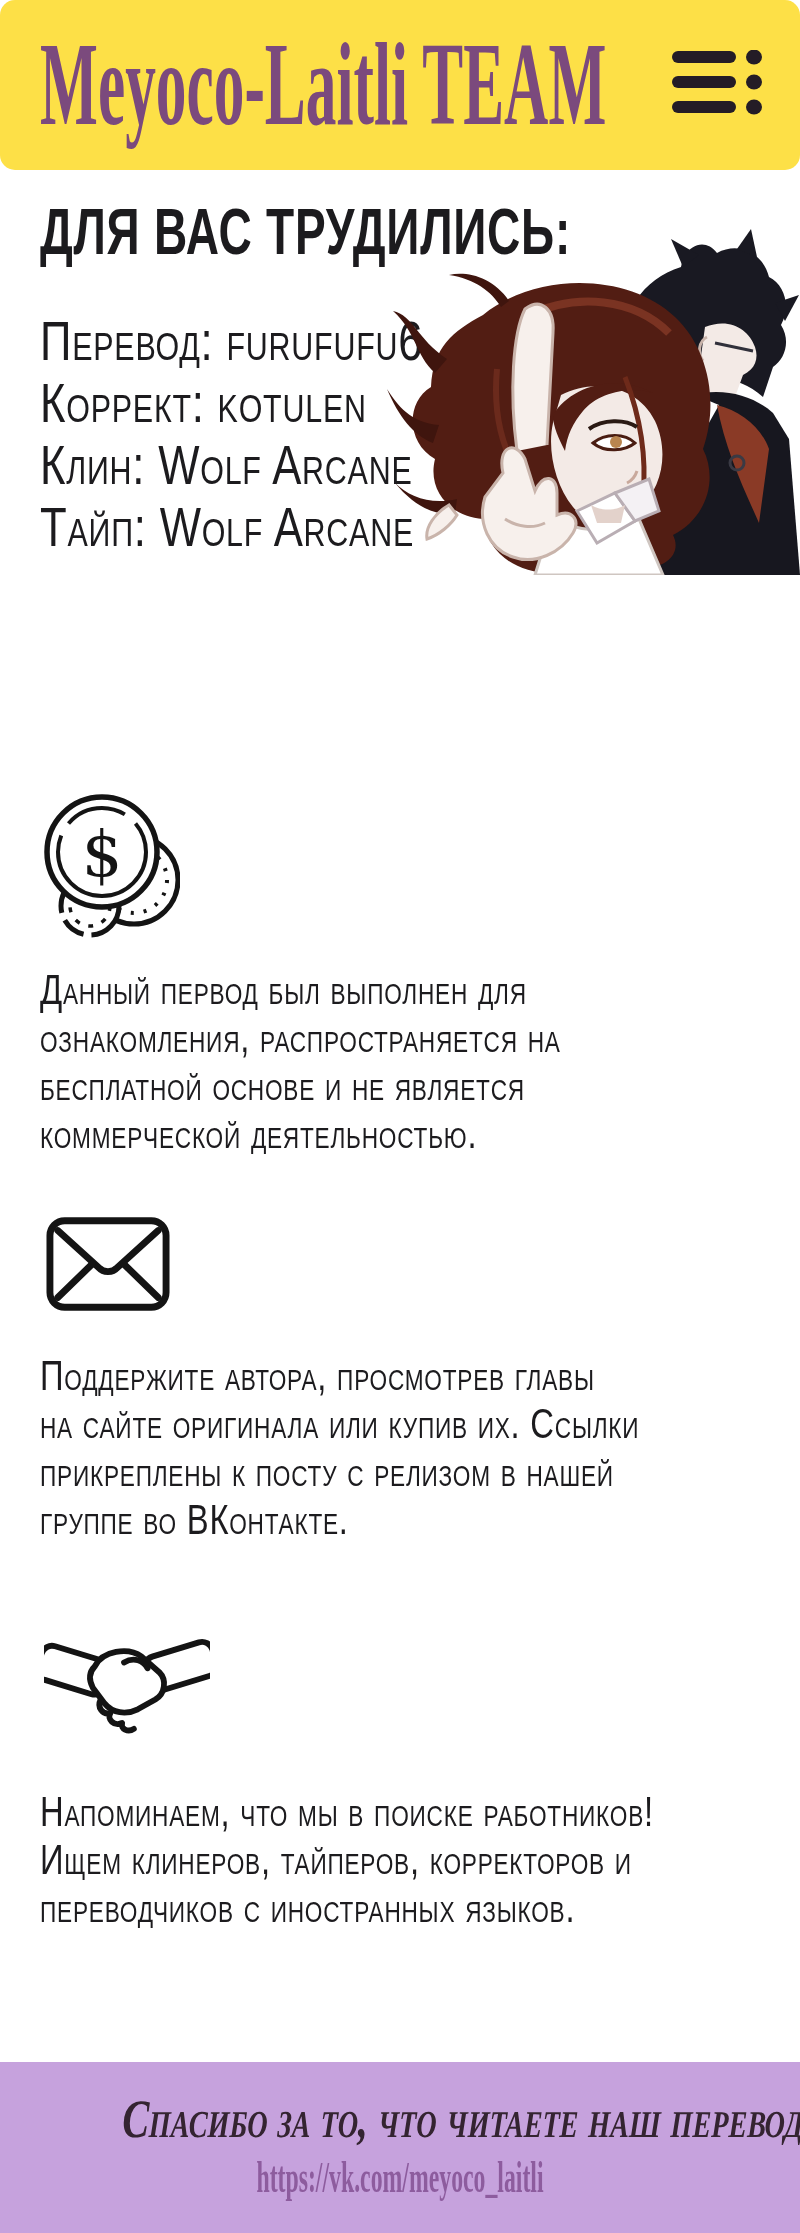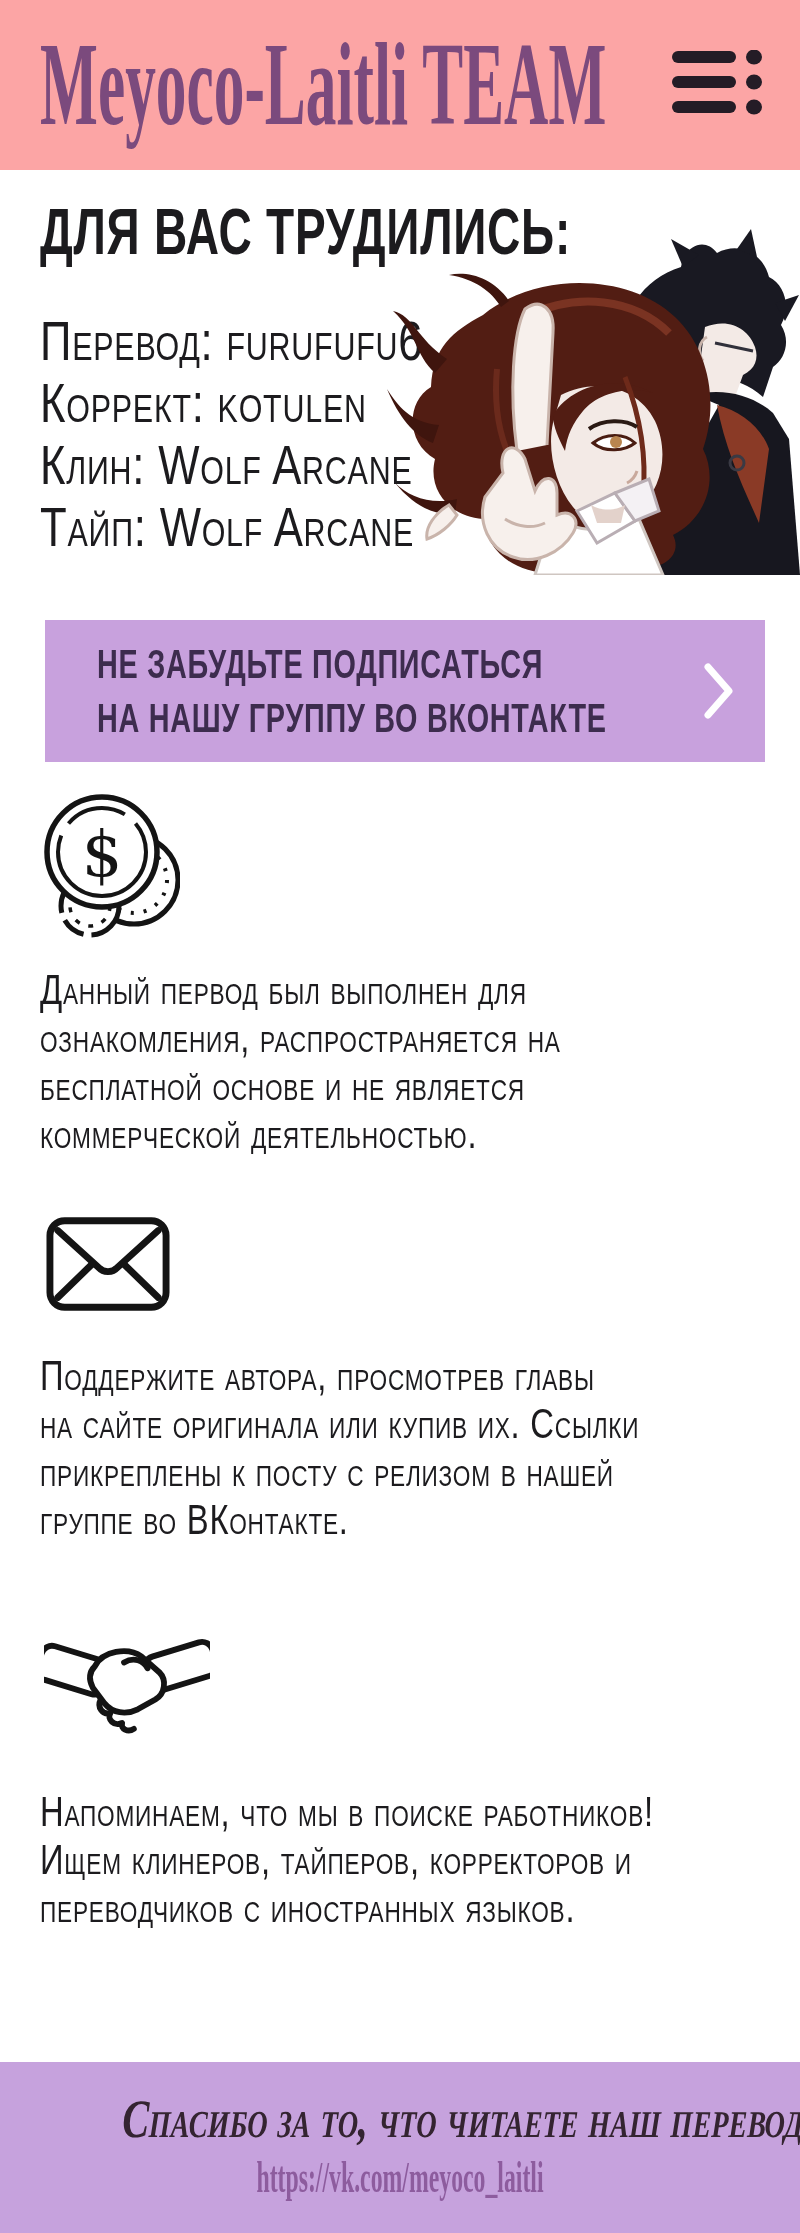--- a/index.html
+++ b/index.html
@@ -1,20 +1,20 @@
 <!DOCTYPE html>
 <html><head>
 <meta charset="utf-8">
 <style>
   html,body{margin:0;padding:0;background:#ffffff;}
   .sheet{position:relative;width:800px;height:2233px;background:#ffffff;overflow:hidden;
          font-family:"Liberation Sans",sans-serif;color:#1c1b1e;}
 
   
-  .header{position:absolute;left:0;top:0;width:800px;height:170px;background:#fca5a5;}
+  .header{position:absolute;left:0;top:0;width:800px;height:170px;background:#fde047;border-radius:15px;}
   .title{position:absolute;left:40px;top:26px;line-height:118px;white-space:nowrap;
          font-family:"Liberation Serif",serif;font-weight:bold;font-size:118px;
          color:#7b4a7d;transform:scaleX(.52);transform-origin:0 50%;}
   .menu-ic{position:absolute;left:672px;top:50px;}
 
   
   .narrow{transform:scaleX(.78);transform-origin:0 0;white-space:nowrap;letter-spacing:1px;}
   .sc{font-variant:small-caps;}
 
   .heading{position:absolute;left:40px;top:198px;font-size:64px;line-height:68px;
@@ -111,29 +111,20 @@
     <path d="M192 306 L230 288 L250 316 L212 338 Z" fill="#ffffff" stroke="#b9aeb4" stroke-width="3"></path>
     <path d="M230 288 L264 274 L274 306 L250 316 Z" fill="#f4f1f4" stroke="#b9aeb4" stroke-width="3"></path>
     <path d="M206 300 C216 306 230 306 240 300 L236 318 L212 318 Z" fill="#e3d2cb"></path>
 
     <path d="M132 246 C124 186 128 128 140 104 C156 92 170 104 168 128 L162 240" fill="#f7f0ec" stroke="#c9b4ab" stroke-width="3"></path>
     <path d="M118 268 C112 242 130 234 140 254 L150 286 C158 268 172 270 172 288 L172 310 C186 304 196 314 188 328 C176 348 150 360 128 352 C104 344 92 318 100 292 Z" fill="#f7f0ec" stroke="#c9b4ab" stroke-width="3"></path>
     <path d="M120 314 C132 322 148 324 160 318" stroke="#c9b4ab" stroke-width="3" fill="none"></path>
     <path d="M64 300 C50 308 40 322 42 334 C54 330 66 320 72 310 Z" fill="#f7f0ec" stroke="#c9b4ab" stroke-width="3"></path>
   </svg>
 
-  <div class="banner">
-    <div class="banner-text">
-      <div>НЕ ЗАБУДЬТЕ ПОДПИСАТЬСЯ</div>
-      <div>НА НАШУ ГРУППУ ВО ВКОНТАКТЕ</div>
-    </div>
-    <svg class="banner-chev" width="32" height="58" viewBox="0 0 32 58">
-      <path d="M5 5 L26 29 L5 53" stroke="#ffffff" stroke-width="7" fill="none" stroke-linecap="round" stroke-linejoin="round"></path>
-    </svg>
-  </div>
 
   <svg class="sec-icon" style="left:38px;top:790px;" width="142" height="150" viewBox="0 0 142 150">
     <g fill="none" stroke="#141414">
       <circle cx="96" cy="90" r="44" stroke-width="5" fill="#ffffff"></circle>
       <circle cx="96" cy="90" r="33" stroke-width="4" stroke-dasharray="3 10"></circle>
       <circle cx="52" cy="116" r="29" stroke-width="5" fill="#ffffff" stroke-dasharray="44 8 24 8 34 8"></circle>
       <circle cx="52" cy="116" r="20" stroke-width="3.5" stroke-dasharray="5 9"></circle>
       <circle cx="64" cy="62" r="55" stroke-width="5.5" fill="#ffffff"></circle>
       <circle cx="64" cy="62" r="44" stroke-width="4" stroke-dasharray="155 14 62 14"></circle>
       <text x="64" y="64" text-anchor="middle" dominant-baseline="central" font-family="DejaVu Serif, serif" font-size="64" fill="#141414" stroke="none">$</text>

